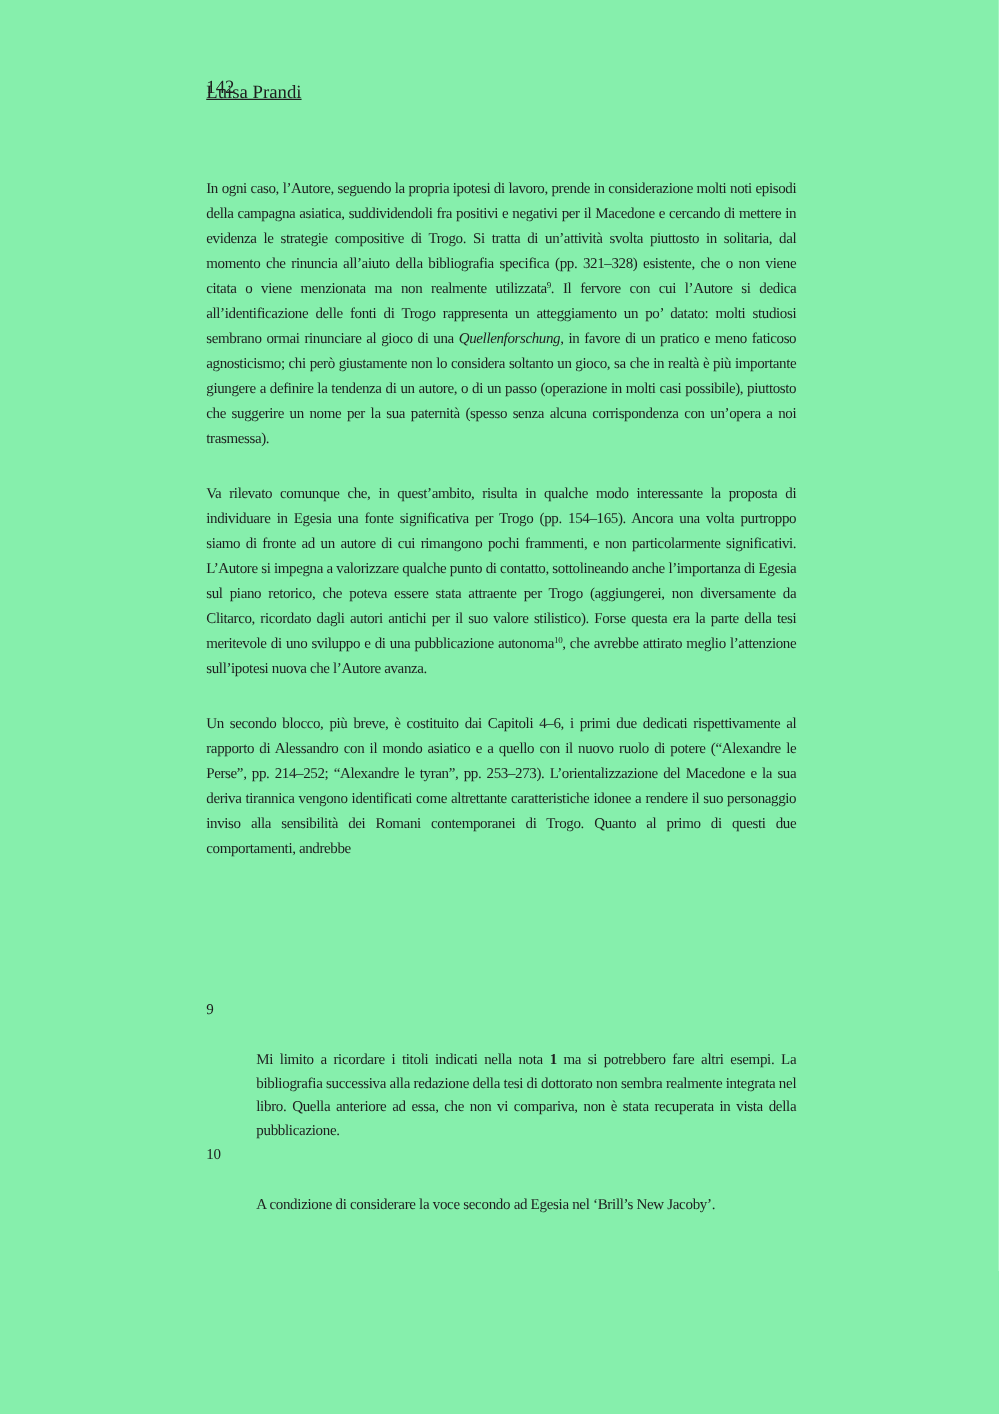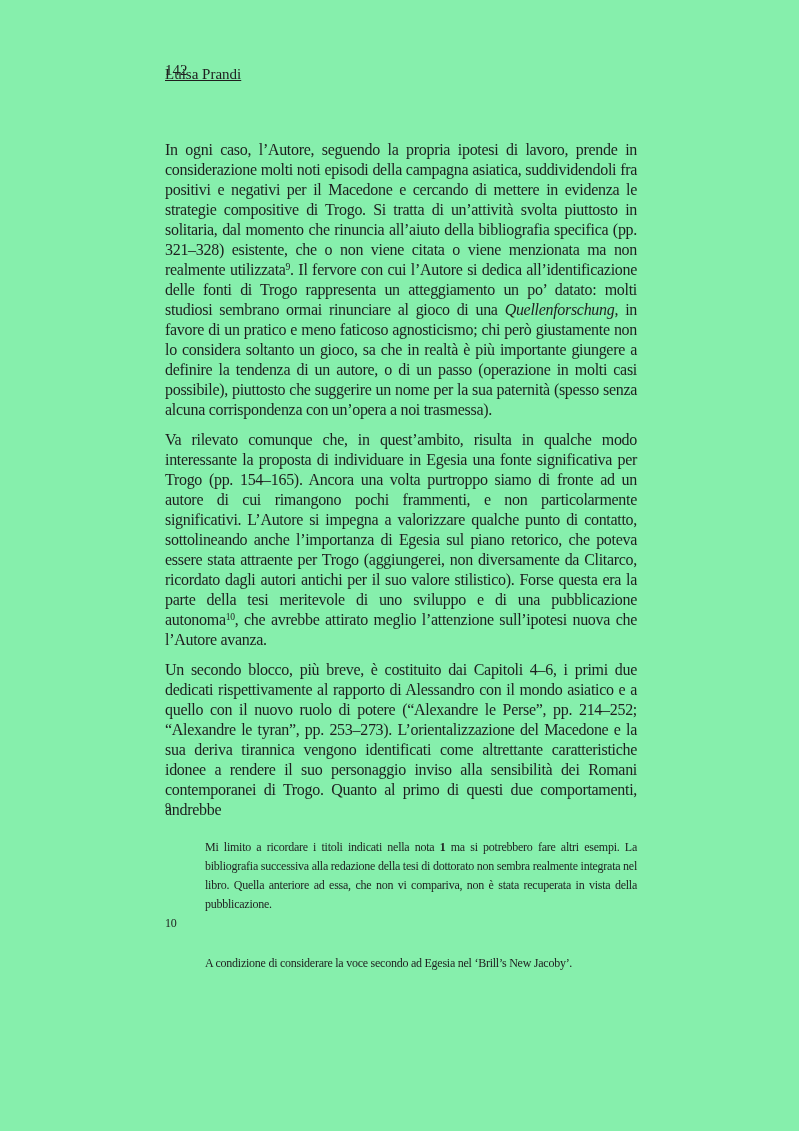--- a/index.html
+++ b/index.html
@@ -42,28 +42,28 @@
     text-align: left;
     text-decoration: underline;
   }
   .body-text {
     position: absolute;
     top: 140px;
     left: 165px;
     width: 472px;
   }
   .para {
-    font-size: 16px;
+    font-size: 12px;
     line-height: 20px;
     letter-spacing: -0.3px;
     text-align: justify;
     margin: 0;
   }
   .para + .para {
-    margin-top: 10px;
+    margin-top: 24px;
   }
   .footnotes {
     position: absolute;
     top: 798px;
     left: 165px;
     width: 472px;
   }
   .footnote {
     display: flex;
     font-size: 12px;

